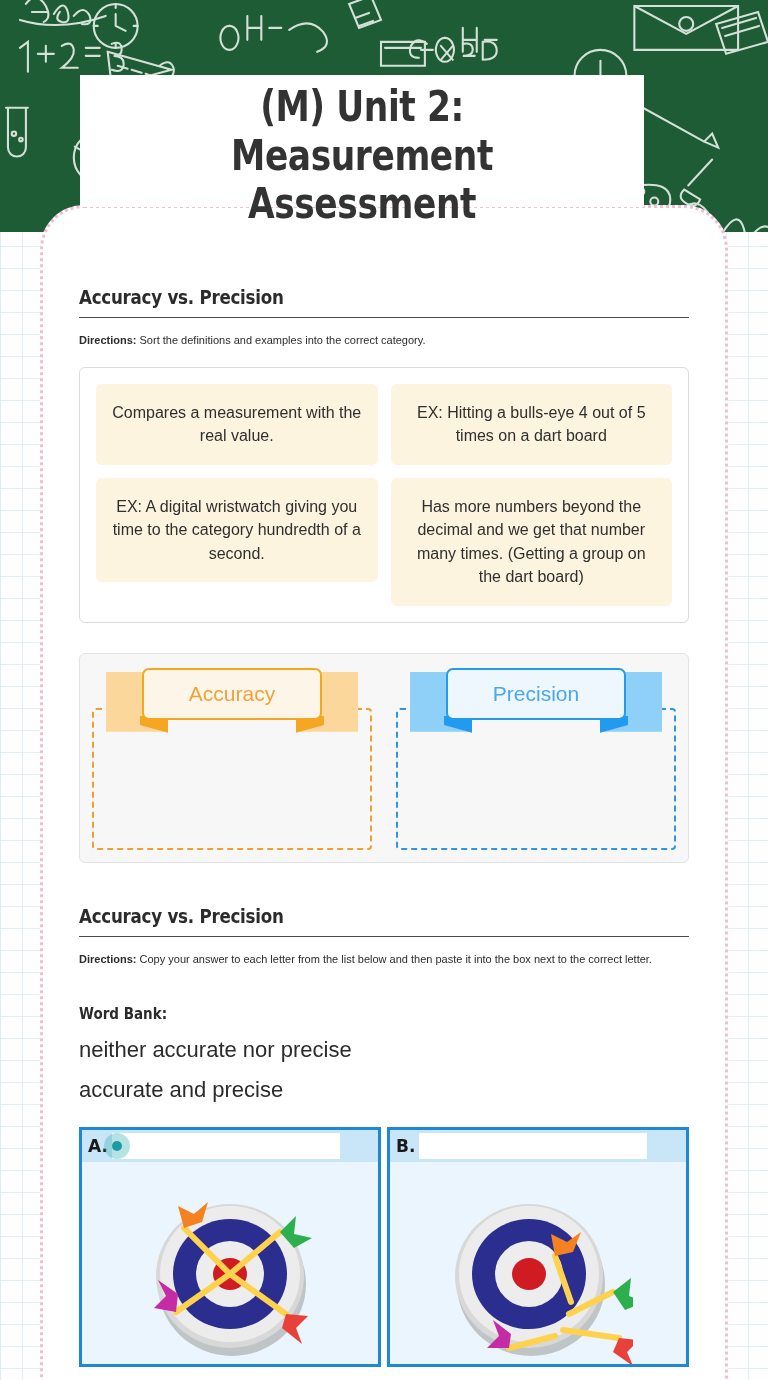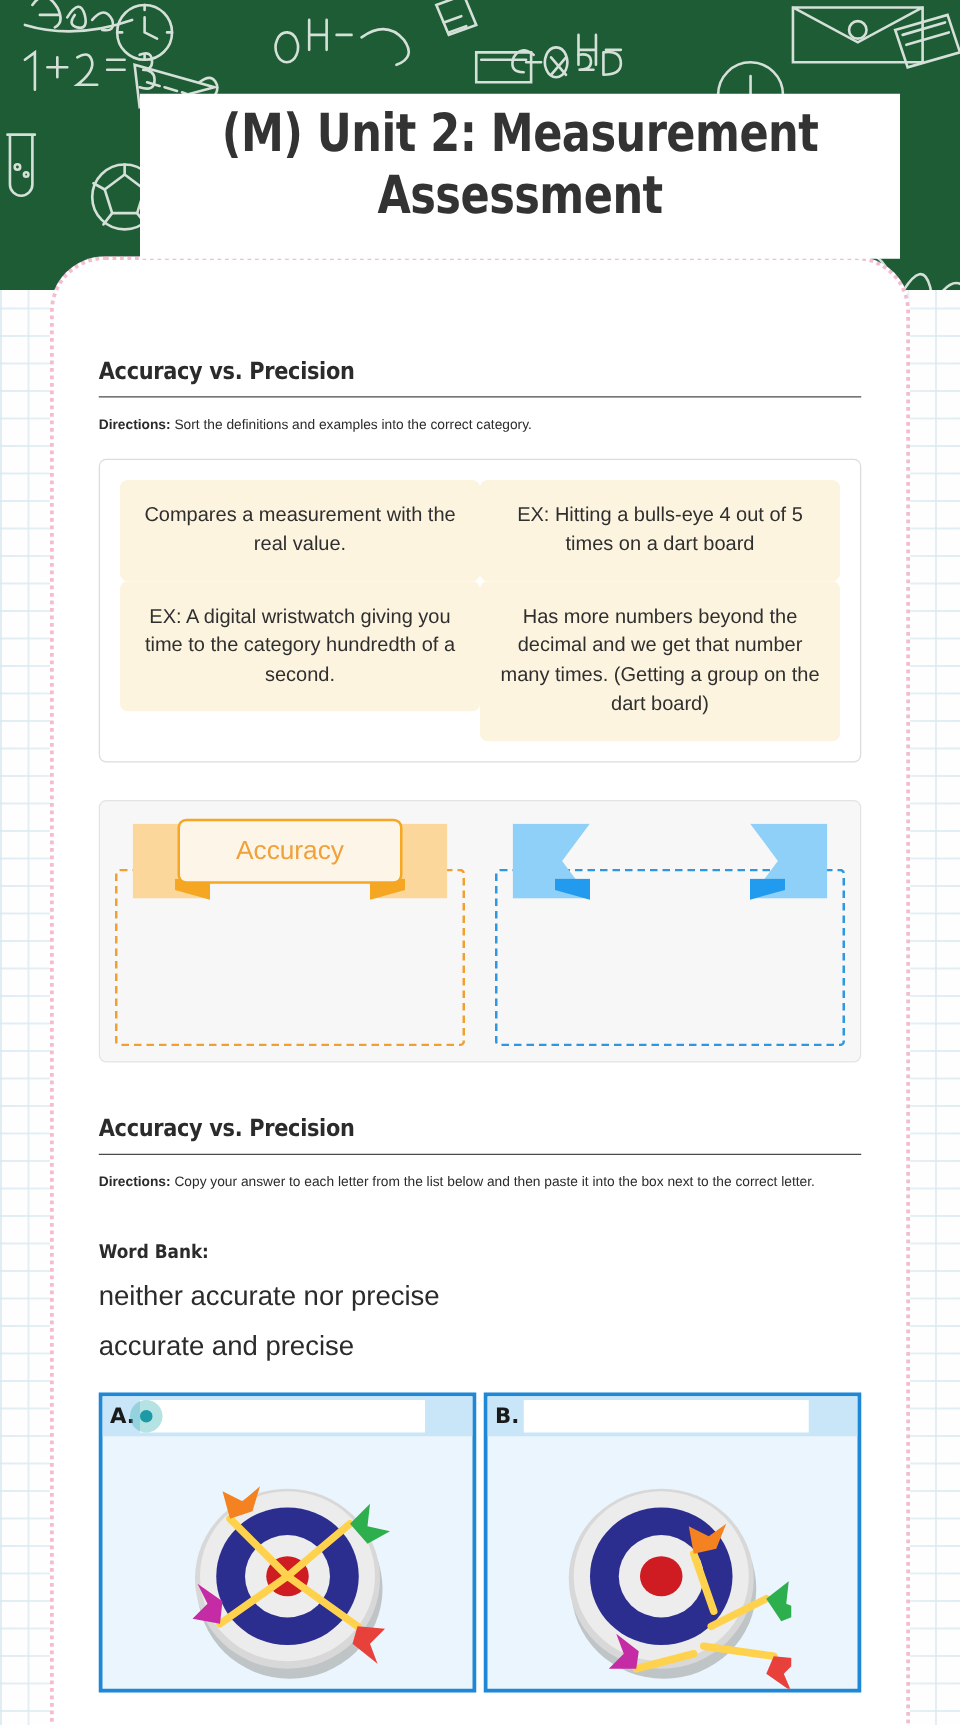--- a/index.html
+++ b/index.html
@@ -45,28 +45,27 @@
     width: 768px; height: 232px;
     background: #1d5c34;
     overflow: hidden;
   }
   .chalk-doodles { position: absolute; inset: -10px; opacity: 0.88; }
 
   
   .title-card {
     position: absolute;
     left: 80px; top: 75px;
-    width: 608px; height: 132px;
+    width: 564px; height: 132px;
     background: #ffffff;
     z-index: 5;
     display: flex;
     align-items: flex-start;
     justify-content: center;
     padding-top: 8px;
-    margin-left: 32px;
   }
   .title-text {
     font-family: "DejaVu Sans", sans-serif;
     font-weight: bold;
     font-size: 42px;
     line-height: 1.16;
     letter-spacing: -0.5px;
     color: #333333;
     text-align: center;
     transform: scaleX(0.82);
@@ -113,20 +112,21 @@
 
   
   .defs-box {
     margin-top: 18px;
     border: 1px solid #dcdcdc;
     border-radius: 6px;
     background: #ffffff;
     padding: 16px;
     display: grid;
     grid-template-columns: 1fr 1fr;
+    gap: 13px;
     align-items: start;
   }
   .def-card {
     background: #fdf4e0;
     border-radius: 6px;
     padding: 17px 14px;
     text-align: center;
     font-size: 16px;
     line-height: 1.47;
     color: #2f2f2f;
@@ -403,20 +403,21 @@
           <div class="ribbon-plate">Accuracy</div>
         </div>
       </div>
       <div class="dz blue">
         <div class="dz-area"></div>
         <div class="ribbon">
           <div class="ribbon-tail left"></div>
           <div class="ribbon-tail right"></div>
           <div class="ribbon-fold left"></div>
           <div class="ribbon-fold right"></div>
+          <div class="ribbon-plate">Precision</div>
         </div>
       </div>
     </div>
   </div>
 
   <div style="margin-top:42px;">
     <div class="section-title">Accuracy vs. Precision</div>
     <div class="section-rule"></div>
 
     <div class="directions">

